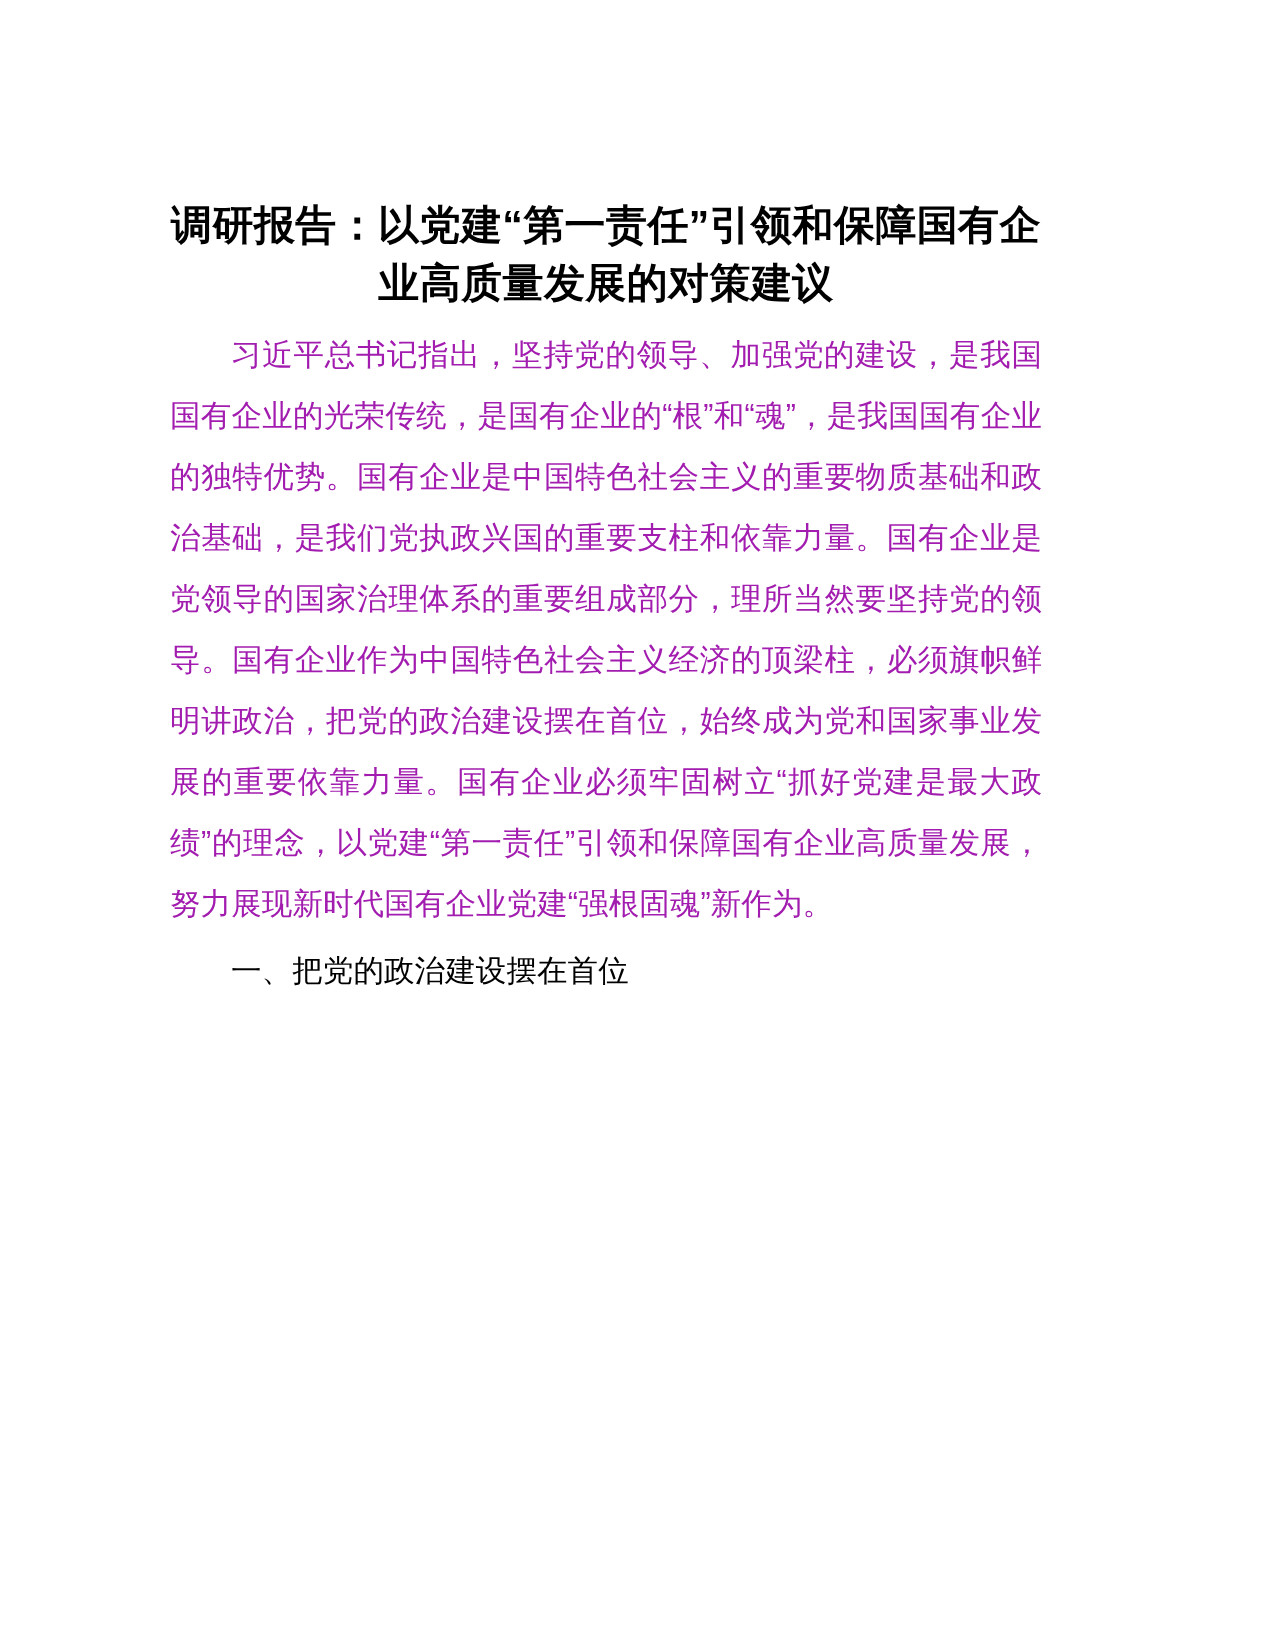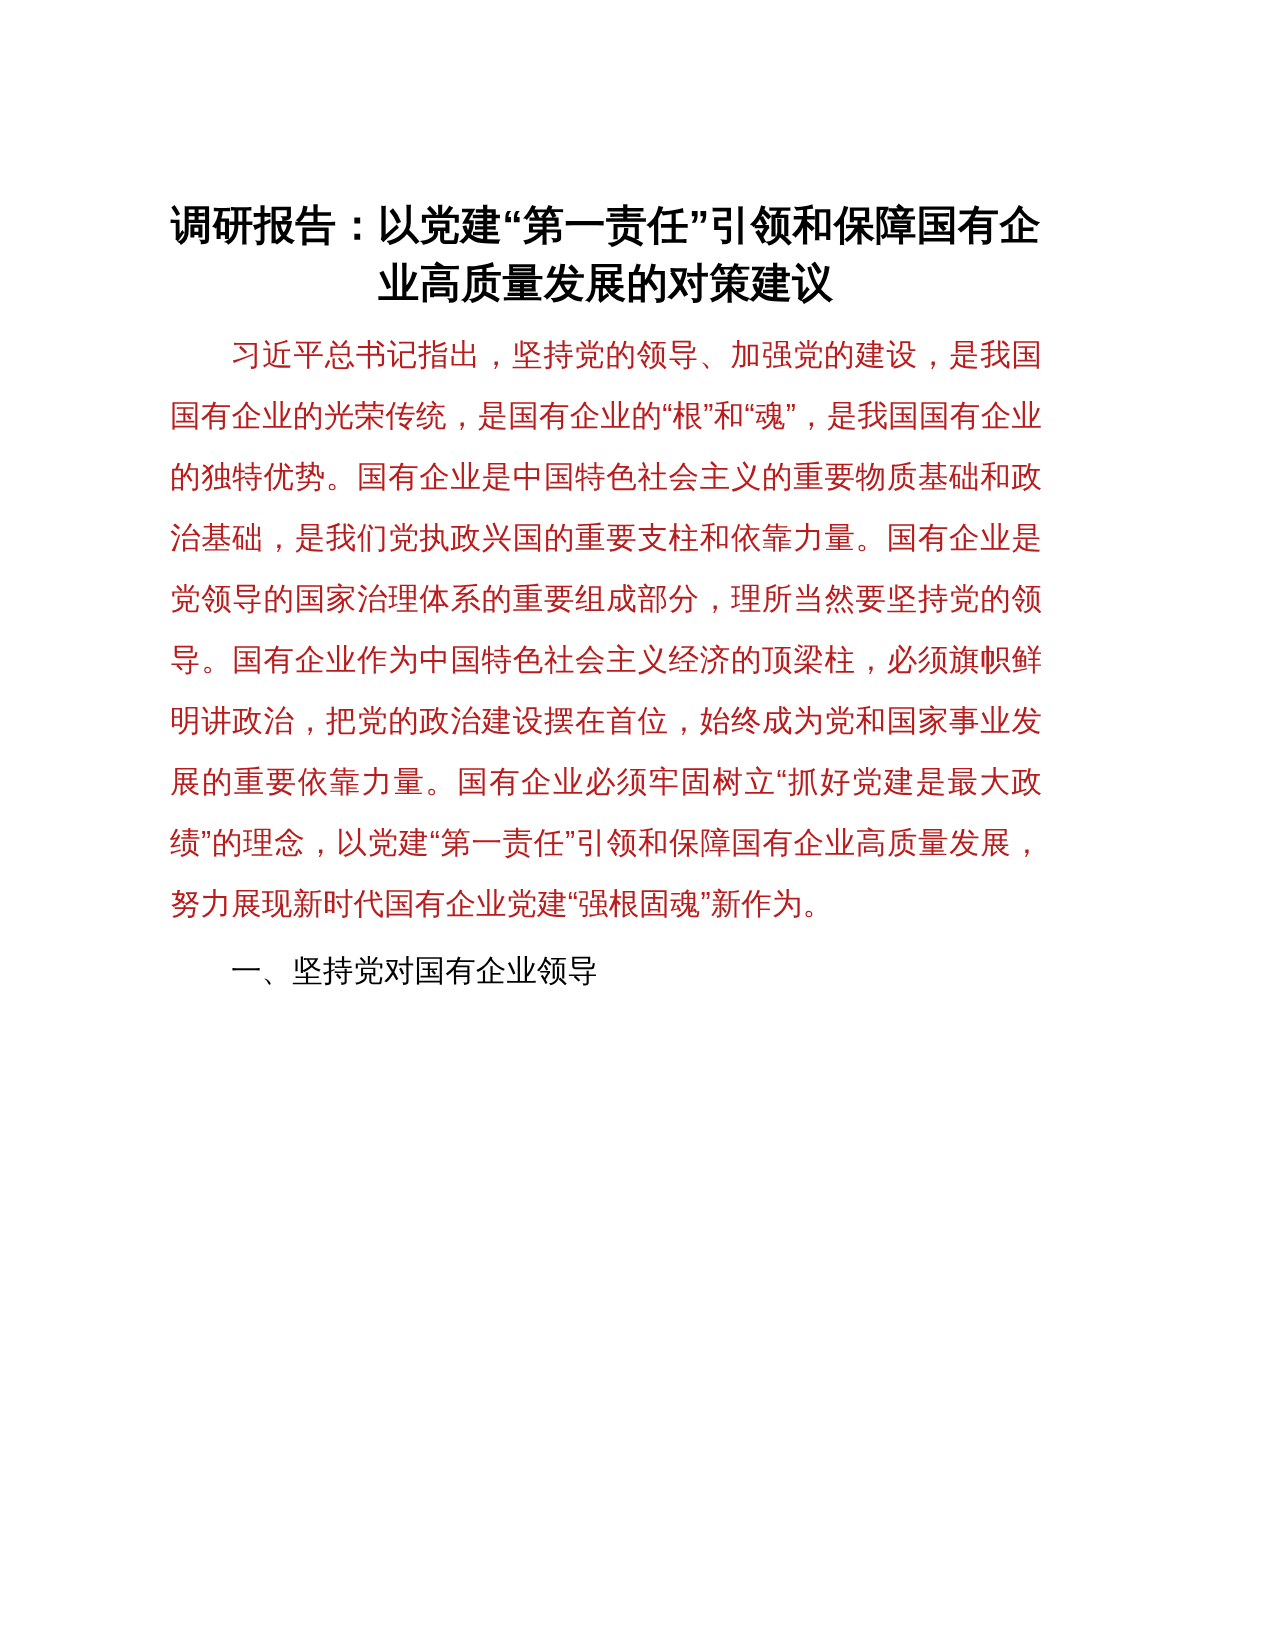--- a/index.html
+++ b/index.html
@@ -43,21 +43,21 @@
   }
 
   .para {
     font-size: 30.5px;
     line-height: 2.0;
     text-align: justify;
     text-justify: inter-ideograph;
     text-indent: 2em;
     margin: 0 0 4px 0;
     letter-spacing: 0.1px;
-    color: #b91c1c;
+    color: #a21caf;
   }
 
   .section-heading {
     font-size: 30.5px;
     line-height: 2.0;
     text-align: left;
     text-indent: 2em;
     margin: 6px 0 4px 0;
     letter-spacing: 0.1px;
     color: #000;
@@ -66,17 +66,17 @@
 </head>
 <body style="background: rgb(255, 255, 255);">
 
 <div class="page" style="background: rgb(255, 255, 255); border-radius: 11px;">
   <div class="content">
 
     <h1 class="doc-title">调研报告：以党建“第一责任”引领和保障国有企业高质量发展的对策建议</h1>
 
     <p class="para">习近平总书记指出，坚持党的领导、加强党的建设，是我国国有企业的光荣传统，是国有企业的“根”和“魂”，是我国国有企业的独特优势。国有企业是中国特色社会主义的重要物质基础和政治基础，是我们党执政兴国的重要支柱和依靠力量。国有企业是党领导的国家治理体系的重要组成部分，理所当然要坚持党的领导。国有企业作为中国特色社会主义经济的顶梁柱，必须旗帜鲜明讲政治，把党的政治建设摆在首位，始终成为党和国家事业发展的重要依靠力量。国有企业必须牢固树立“抓好党建是最大政绩”的理念，以党建“第一责任”引领和保障国有企业高质量发展，努力展现新时代国有企业党建“强根固魂”新作为。</p>
 
-    <p class="section-heading">一、坚持党对国有企业领导</p>
+    <p class="section-heading">一、把党的政治建设摆在首位</p>
 
 
   </div>
 </div>
 
 </body></html>

